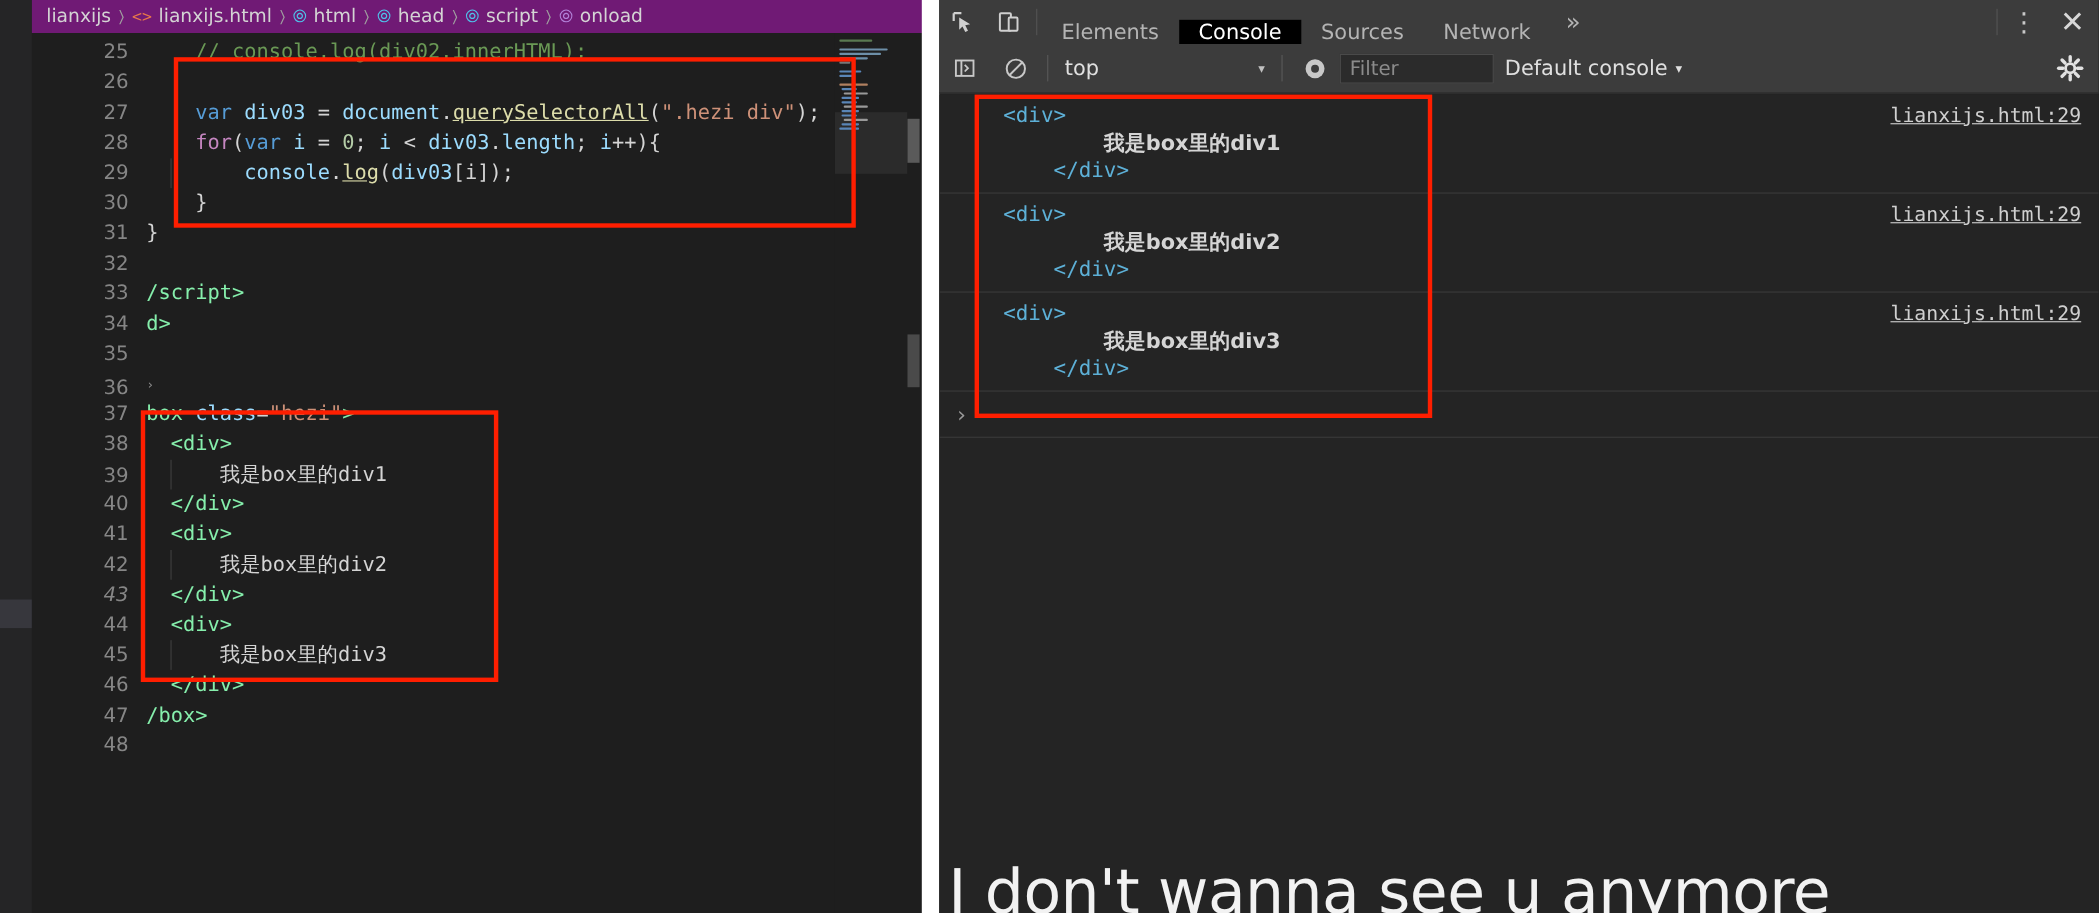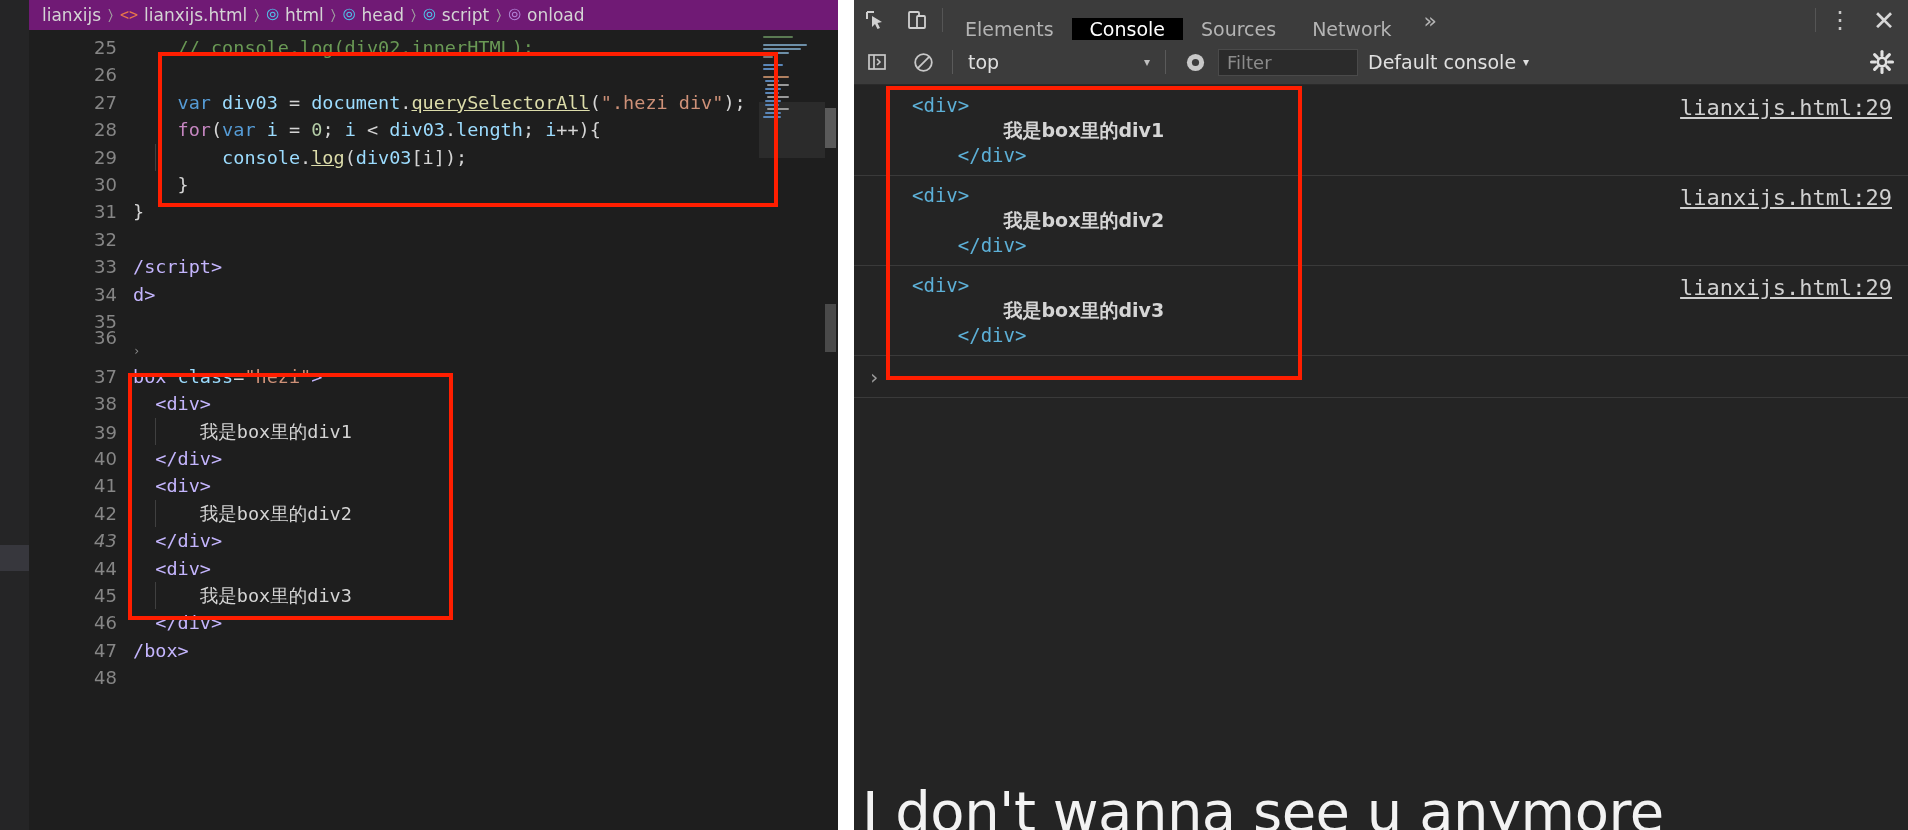--- a/index.html
+++ b/index.html
@@ -67,21 +67,21 @@
   }
   
   .t-comment { color: #6a9955; }
   .t-kw      { color: #569cd6; }
   .t-kw2     { color: #c586c0; }
   .t-var     { color: #9cdcfe; }
   .t-fn      { color: #dcdcaa; text-decoration: underline; }
   .t-str     { color: #ce9178; }
   .t-num     { color: #b5cea8; }
   .t-plain   { color: #d4d4d4; }
-  .t-tag     { color: #c4b5fd; }
+  .t-tag     { color: #86efac; }
   .t-attr    { color: #9cdcfe; }
   .t-text    { color: #d4d4d4; }
 
   .fold-arrow { color: #8a8a8a; font-size: 12px; }
 
   
   .minimap {
     position: absolute; left: 759px; top: 30px; width: 66px; height: 800px;
     background: #1e1e1e; overflow: hidden;
   }
@@ -177,21 +177,21 @@
   }
   .log-content {
     font-family: "DejaVu Sans Mono", monospace;
     font-size: 19px; line-height: 25px; white-space: pre;
     padding-left: 58px;
   }
   .lc-tag { color: #5db0d7; }
   .lc-txt { color: #d5d5d5; font-family: "DejaVu Sans", sans-serif; font-weight: bold; font-size: 19px; }
   .log-src {
     font-family: "DejaVu Sans Mono", monospace;
-    font-size: 22px; color: #d0d0d0; text-decoration: underline;
+    font-size: 18px; color: #d0d0d0; text-decoration: underline;
     white-space: nowrap; padding-top: 2px; padding-right: 4px;
   }
   .prompt-row {
     display: flex; align-items: center; height: 42px;
     padding-left: 14px; border-bottom: 1px solid #3a3a3a;
   }
   .prompt-caret { color: #9a9a9a; font-size: 20px; font-family: "DejaVu Sans Mono", monospace; }
 
   
   .wallpaper-text {
@@ -255,21 +255,21 @@
           <div class="ln" style="top: 31.4px;">26</div>
           <div class="ln" style="top: 58.8px;">27</div>
           <div class="ln" style="top: 86.2px;">28</div>
           <div class="ln" style="top: 113.6px;">29</div>
           <div class="ln" style="top: 141px;">30</div>
           <div class="ln" style="top: 168.4px;">31</div>
           <div class="ln" style="top: 195.8px;">32</div>
           <div class="ln" style="top: 223.2px;">33</div>
           <div class="ln" style="top: 250.6px;">34</div>
           <div class="ln" style="top: 278px;">35</div>
-          <div class="ln" style="top: 294px; text-align: right;">36</div>
+          <div class="ln" style="top: 309px; text-align: right;">36</div>
           <div class="ln" style="top: 332.8px;">37</div>
           <div class="ln" style="top: 360.2px;">38</div>
           <div class="ln" style="top: 389px;">39</div>
           <div class="ln" style="top: 415px;">40</div>
           <div class="ln" style="top: 442.4px;">41</div>
           <div class="ln" style="top: 469.8px;">42</div>
           <div class="ln" style="top: 497.2px; font-style: italic;">43</div>
           <div class="ln" style="top: 524.6px;">44</div>
           <div class="ln" style="top: 552px;">45</div>
           <div class="ln" style="top: 579.4px;">46</div>

